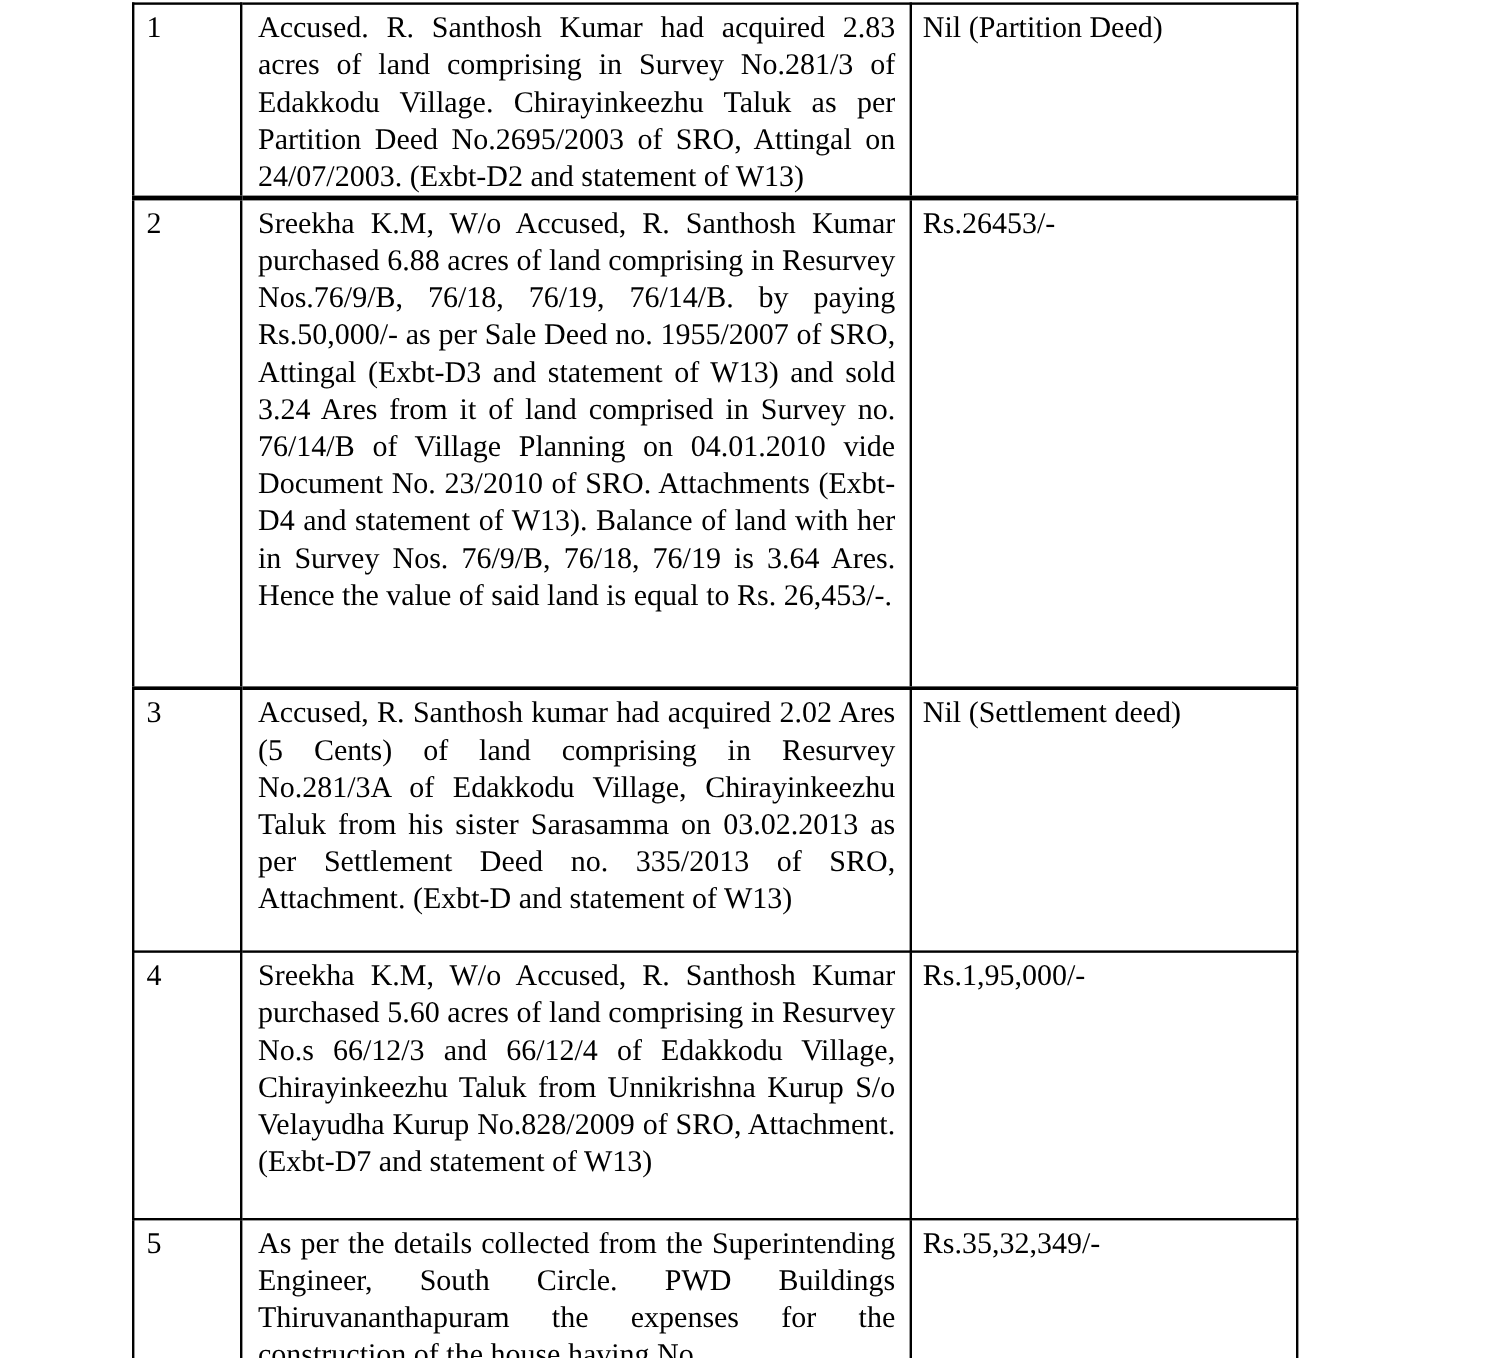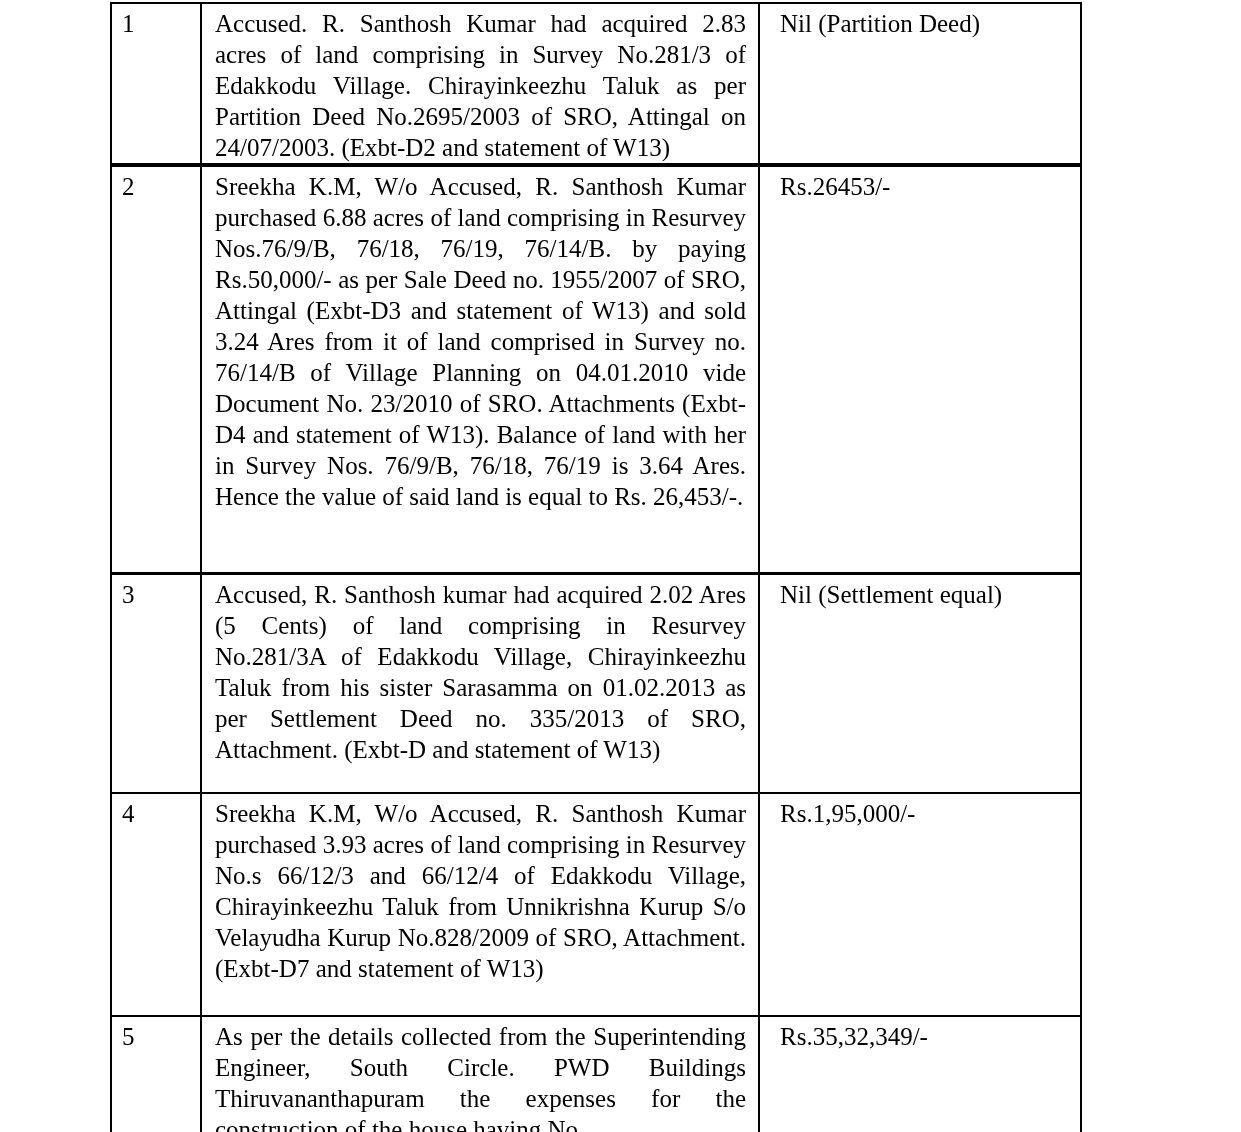--- a/index.html
+++ b/index.html
@@ -37,21 +37,21 @@
   tr.b4 td { border-bottom-width: 4px; }
   tr.b3 td { border-bottom-width: 3px; }
   td.sno {
     padding: 4px 4px 0 10px;
   }
   td.desc {
     padding: 4px 12px 0 13px;
     text-align: justify;
   }
   td.val {
-    padding: 4px 8px 0 20px;
+    padding: 4px 8px 0 9px;
     margin-top: 28px;
   }
   
   tr.clipped td .clip-box {
     height: 112px;
     overflow: hidden;
   }
 </style>
 </head>
 <body>
@@ -69,26 +69,26 @@
         <td class="desc">Accused. R. Santhosh Kumar had acquired 2.83 acres of land comprising in Survey No.281/3 of Edakkodu Village. Chirayinkeezhu Taluk as per Partition Deed No.2695/2003 of SRO, Attingal on 24/07/2003. (Exbt-D2 and statement of W13)</td>
         <td class="val">Nil (Partition Deed)</td>
       </tr>
       <tr class="b3" style="height:408px">
         <td class="sno">2</td>
         <td class="desc">Sreekha K.M, W/o Accused, R. Santhosh Kumar purchased 6.88 acres of land comprising in Resurvey Nos.76/9/B, 76/18, 76/19, 76/14/B. by paying Rs.50,000/- as per Sale Deed no. 1955/2007 of SRO, Attingal (Exbt-D3 and statement of W13) and sold 3.24 Ares from it of land comprised in Survey no. 76/14/B of Village Planning on 04.01.2010 vide Document No. 23/2010 of SRO. Attachments (Exbt- D4 and statement of W13). Balance of land with her in Survey Nos. 76/9/B, 76/18, 76/19 is 3.64 Ares. Hence the value of said land is equal to Rs. 26,453/-.</td>
         <td class="val">Rs.26453/-</td>
       </tr>
       <tr style="height:220px">
         <td class="sno">3</td>
-        <td class="desc">Accused, R. Santhosh kumar had acquired 2.02 Ares (5 Cents) of land comprising in Resurvey No.281/3A of Edakkodu Village, Chirayinkeezhu Taluk from his sister Sarasamma on 01.02.2013 as per Settlement Deed no. 335/2013 of SRO, Attachment. (Exbt-D and statement of W13)</td>
-        <td class="val">Nil (Settlement equal)</td>
+        <td class="desc">Accused, R. Santhosh kumar had acquired 2.02 Ares (5 Cents) of land comprising in Resurvey No.281/3A of Edakkodu Village, Chirayinkeezhu Taluk from his sister Sarasamma on 03.02.2013 as per Settlement Deed no. 335/2013 of SRO, Attachment. (Exbt-D and statement of W13)</td>
+        <td class="val">Nil (Settlement deed)</td>
       </tr>
       <tr style="height:223px">
         <td class="sno">4</td>
-        <td class="desc">Sreekha K.M, W/o Accused, R. Santhosh Kumar purchased 3.93 acres of land comprising in Resurvey No.s 66/12/3 and 66/12/4 of Edakkodu Village, Chirayinkeezhu Taluk from Unnikrishna Kurup S/o Velayudha Kurup No.828/2009 of SRO, Attachment. (Exbt-D7 and statement of W13)</td>
+        <td class="desc">Sreekha K.M, W/o Accused, R. Santhosh Kumar purchased 5.60 acres of land comprising in Resurvey No.s 66/12/3 and 66/12/4 of Edakkodu Village, Chirayinkeezhu Taluk from Unnikrishna Kurup S/o Velayudha Kurup No.828/2009 of SRO, Attachment. (Exbt-D7 and statement of W13)</td>
         <td class="val">Rs.1,95,000/-</td>
       </tr>
       <tr class="clipped" style="height:119px">
         <td class="sno">
           <div class="clip-box"><span>5</span></div>
         </td>
         <td class="desc">
           <div class="clip-box"><span>As per the details collected from the Superintending Engineer, South Circle. PWD Buildings Thiruvananthapuram the expenses for the construction of the house having No.</span></div>
         </td>
         <td class="val">

